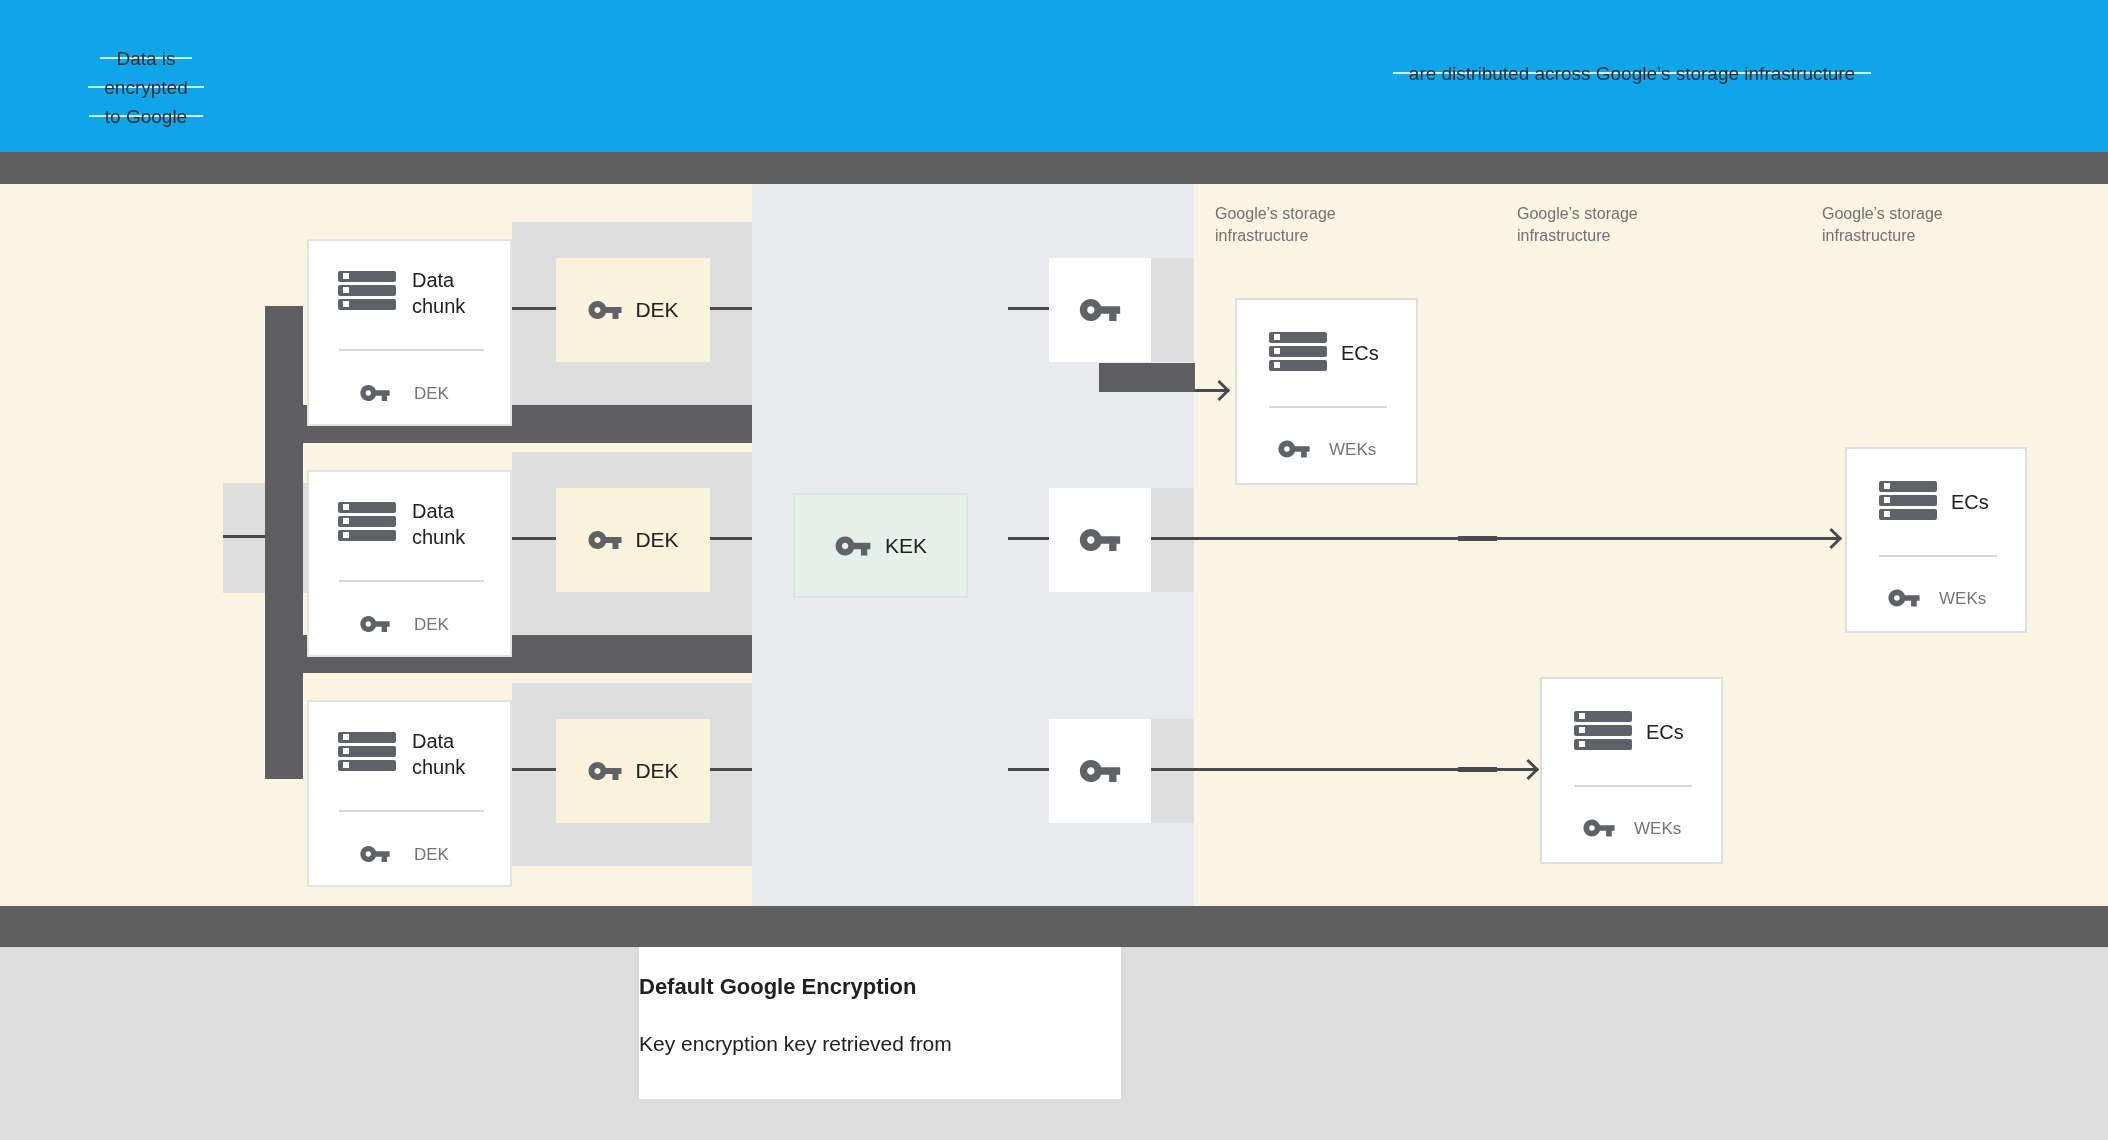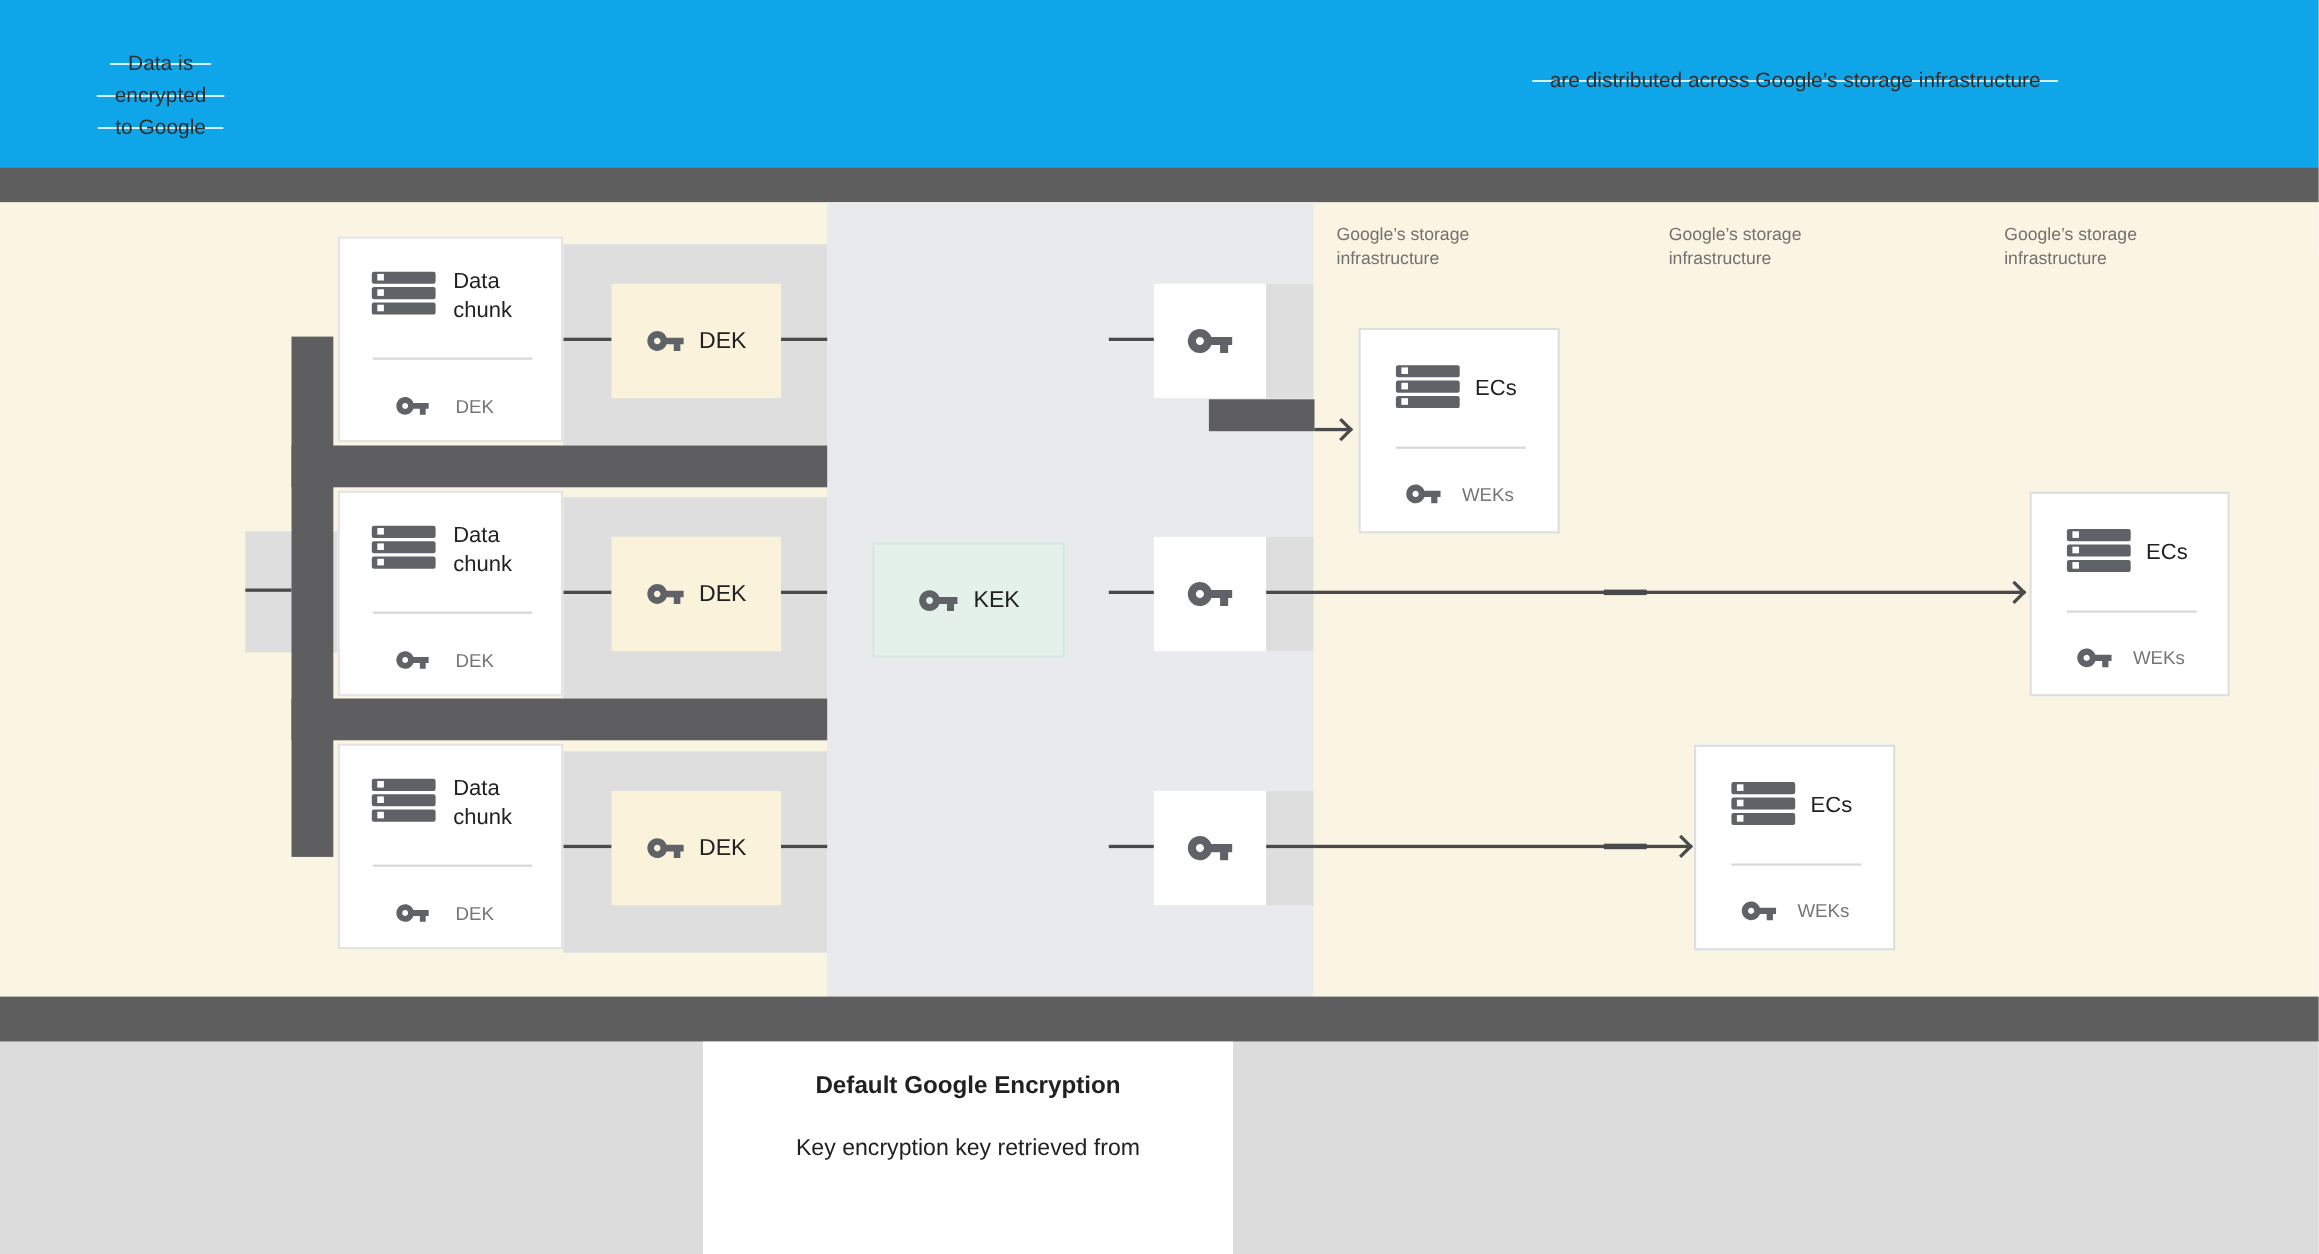--- a/index.html
+++ b/index.html
@@ -14,40 +14,40 @@
   .subband{position:absolute;left:0;top:152px;width:2108px;height:32px;background:#5E5E5E;}
   
   .main{position:absolute;left:0;top:184px;width:2108px;height:722px;background:#FAF4E2;}
   .panel{position:absolute;left:752px;top:184px;width:442px;height:722px;background:#E8EAED;}
   .grayband{position:absolute;background:#DEDEDE;}
   .darkshape{position:absolute;background:#5E5E60;}
   .cline{position:absolute;height:3px;background:#4a4a4d;}
   .cline.thick{height:5px;}
   .chev{position:absolute;width:12px;height:12px;border-top:3px solid #4a4a4d;border-right:3px solid #4a4a4d;transform:rotate(45deg);}
   
-  .wbox{position:absolute;background:#fff;border:2px solid #E3E3E3;box-sizing:border-box;}
+  .wbox{position:absolute;background:#fff;border:2px solid #E3E3E3;box-sizing:border-box;margin-top:24px;}
   .ebox{position:absolute;background:#fff;border:2px solid #DCDEE0;box-sizing:border-box;}
   .dekbox{position:absolute;background:#FAF2DB;display:flex;align-items:center;justify-content:center;gap:12px;}
   .kekbox{position:absolute;background:#E3F1EA;border:2px solid #D6E8DE;box-sizing:border-box;
           display:flex;align-items:center;justify-content:center;gap:13px;}
   .keybox{position:absolute;background:#fff;display:flex;align-items:center;justify-content:center;}
   .lbl-dark{color:#212121;}
   .lbl-gray{color:#757575;}
   .divider{position:absolute;height:2px;background:#D8D8D8;}
   .storage-lbl{position:absolute;width:170px;color:#717171;font-size:16px;line-height:22px;}
   
   .srv{width:58px;}
   .srv .bar{position:relative;height:11px;margin-bottom:3px;background:#5F6368;border-radius:2px;}
   .srv .bar::after{content:"";position:absolute;left:5px;top:2px;width:6px;height:6px;background:#fff;}
   .keysvg{display:block;}
   
   .botband{position:absolute;left:0;top:906px;width:2108px;height:41px;background:#5E5E5E;}
   .botarea{position:absolute;left:0;top:947px;width:2108px;height:193px;background:#DCDCDC;}
-  .legend{position:absolute;left:639px;top:0px;width:482px;height:193px;background:#fff;
-          text-align:center;color:#212121;}
+  .legend{position:absolute;left:639px;top:0px;width:482px;height:152px;background:#fff;
+          text-align:left;color:#212121;}
   .legend .t{font-size:22px;font-weight:bold;padding-top:25px;line-height:29px;}
   .legend .l2{font-size:21px;line-height:29px;margin-top:28px;}
   .legend .l3{font-size:21px;line-height:29px;font-weight:bold;}
 </style>
 </head>
 <body>
 
 <div class="page">
 
   <div class="hdr">

